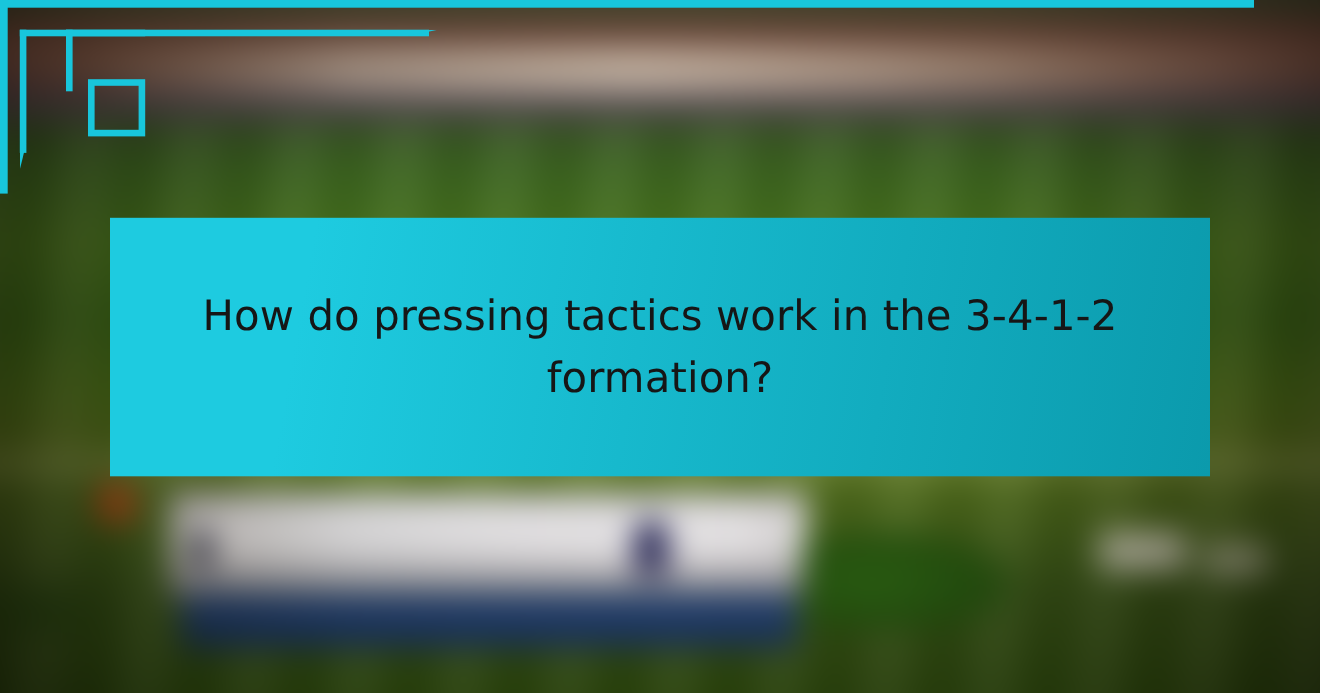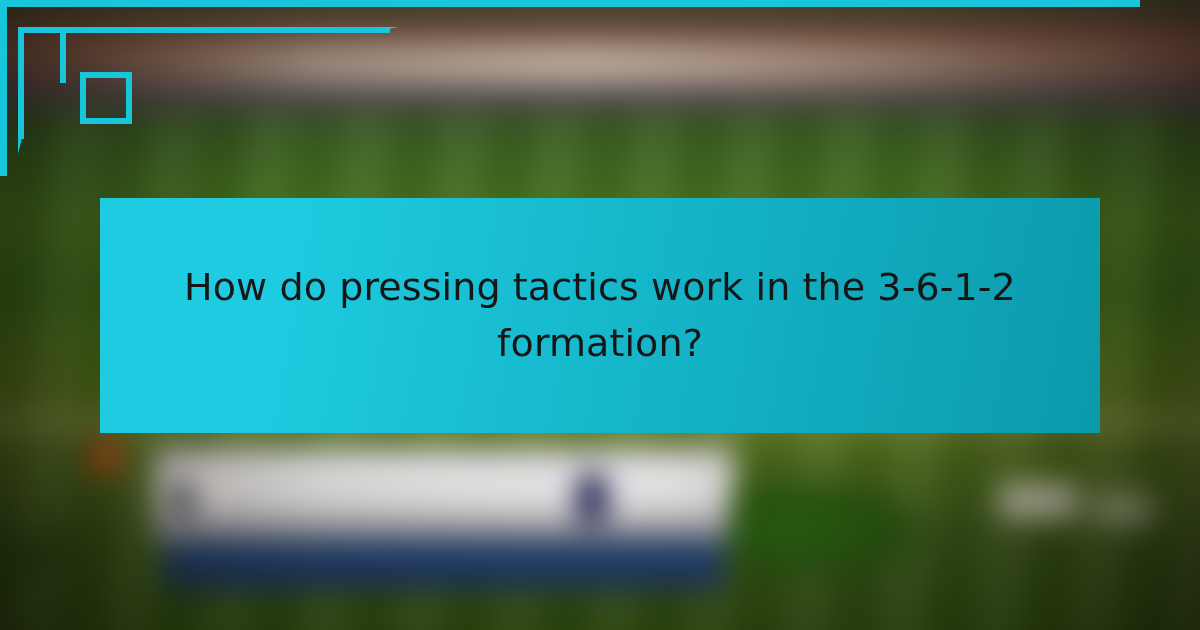--- a/index.html
+++ b/index.html
@@ -254,16 +254,16 @@
     
     
     
     
     
     
     
   </div>
 
   <div class="banner" style="background: linear-gradient(100deg, rgb(30, 203, 224) 0%, rgb(30, 203, 224) 18%, rgb(11, 154, 172) 100%);">
-    <h1 class="banner-title" style="color: rgb(22, 22, 22);">How do pressing tactics work in the 3-6-1-2 formation?</h1>
+    <h1 class="banner-title" style="color: rgb(22, 22, 22);">How do pressing tactics work in the 3-4-1-2 formation?</h1>
   </div>
 
 </div>
 
 </body></html>

